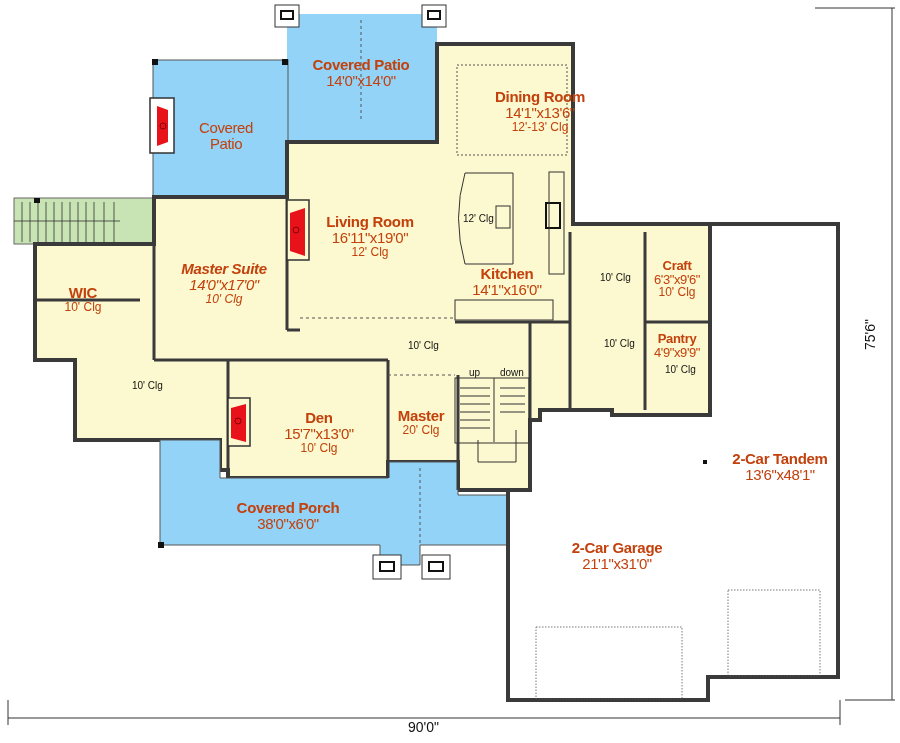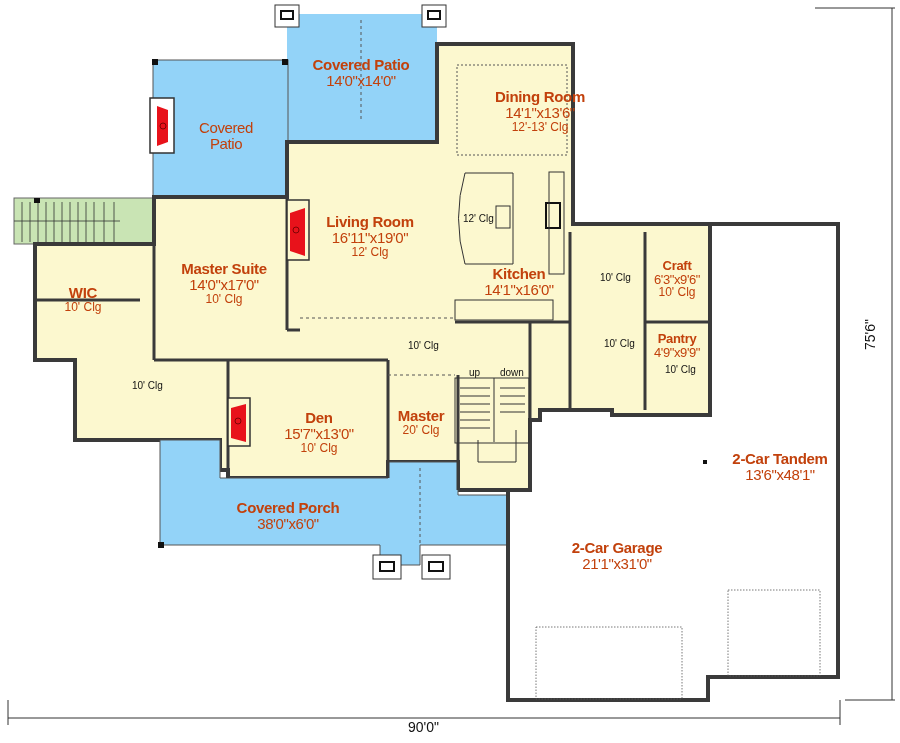--- a/index.html
+++ b/index.html
@@ -149,30 +149,30 @@
 <div class="lbl" style="left:504px; top:89px;margin-left:36px;">
   <span class="name">Dining Room</span>
   <span class="dim">14'1"x13'6"</span>
   <span class="clg">12'-13' Clg</span>
 </div>
 <div class="lbl" style="left:370px; top:214px;">
   <span class="name">Living Room</span>
   <span class="dim">16'11"x19'0"</span>
   <span class="clg">12' Clg</span>
 </div>
-<div class="lbl" style="left:224px; top:261px;">
+<div class="lbl" style="left:224px; top:261px;font-style:italic;">
   <span class="name">Master Suite</span>
   <span class="dim">14'0"x17'0"</span>
   <span class="clg">10' Clg</span>
 </div>
 <div class="lbl" style="left:83px; top:285px;">
   <span class="name">WIC</span>
   <span class="clg">10' Clg</span>
 </div>
-<div class="lbl" style="left:519px; top:266px;">
+<div class="lbl" style="left:507px; top:266px;">
   <span class="name">Kitchen</span>
   <span class="dim">14'1"x16'0"</span>
 </div>
 <div class="free" style="left:463px; top:213px;">12' Clg</div>
 <div class="lbl small" style="left:677px; top:259px;">
   <span class="name">Craft</span>
   <span class="dim">6'3"x9'6"</span>
   <span class="clg">10' Clg</span>
 </div>
 <div class="lbl small" style="left:677px; top:332px;">

